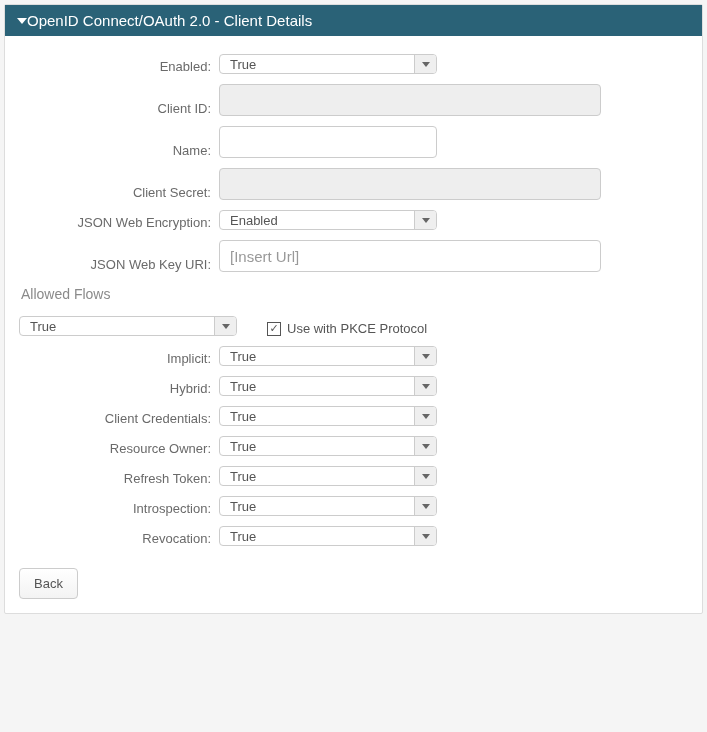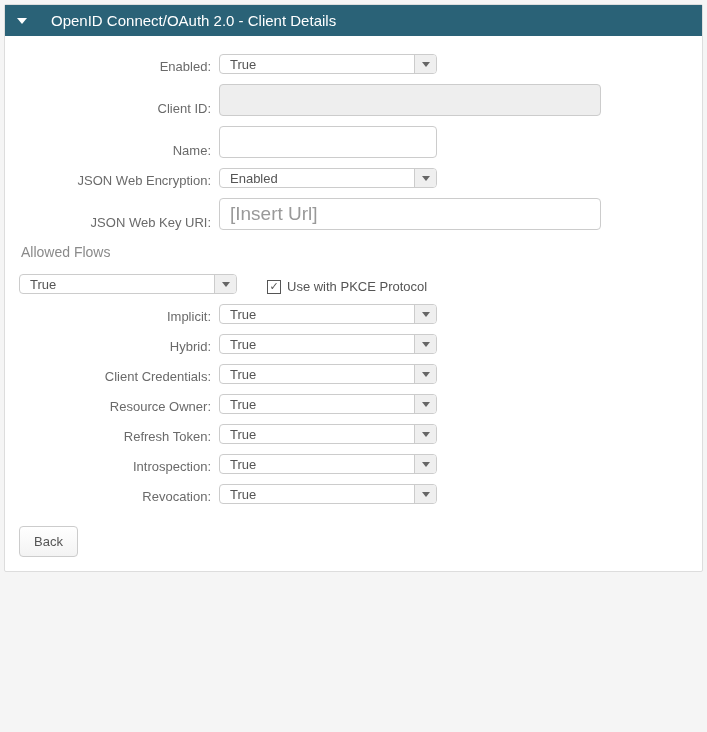--- a/index.html
+++ b/index.html
@@ -16,21 +16,21 @@
       border: 1px solid #ddd;
       border-radius: 2px;
     }
     .panel-header {
       background: #2a6277;
       color: #fff;
       padding: 7px 12px;
       font-size: 15px;
       display: flex;
       align-items: center;
-      gap: 24px;
+      gap: 0;
     }
     .panel-header .chev {
       display: inline-block;
       width: 0; height: 0;
       border-left: 5px solid transparent;
       border-right: 5px solid transparent;
       border-top: 6px solid #fff;
     }
     .panel-body {
       padding: 18px 14px 14px 14px;
@@ -89,21 +89,21 @@
       border-left: 4px solid transparent;
       border-right: 4px solid transparent;
       border-top: 5px solid #666;
     }
     .text-input {
       width: 218px;
       height: 32px;
       border: 1px solid #ccc;
       border-radius: 4px;
       padding: 0 10px;
-      font-size: 19px;
+      font-size: 15px;
       color: #555;
       background: #fff;
     }
     .text-input.wide {
       width: 382px;
     }
     .text-input.disabled {
       background: #eeeeee;
       color: #888;
     }
@@ -166,20 +166,26 @@
 
     
     <div class="form-row">
       <div class="lbl">Name:</div>
       <div class="ctrl">
         <input type="text" class="text-input" value="" style="">
       </div>
     </div>
 
     
+    <div class="form-row">
+      <div class="lbl">Client Secret:</div>
+      <div class="ctrl">
+        <input type="text" class="text-input wide disabled" readonly="" value="" style="">
+      </div>
+    </div>
 
     
     <div class="form-row">
       <div class="lbl">JSON Web Encryption:</div>
       <div class="ctrl">
         <div class="select-wrap">
           <div class="select-val">Enabled</div>
           <div class="select-btn">
               <span class="arr"></span>
             </div>

